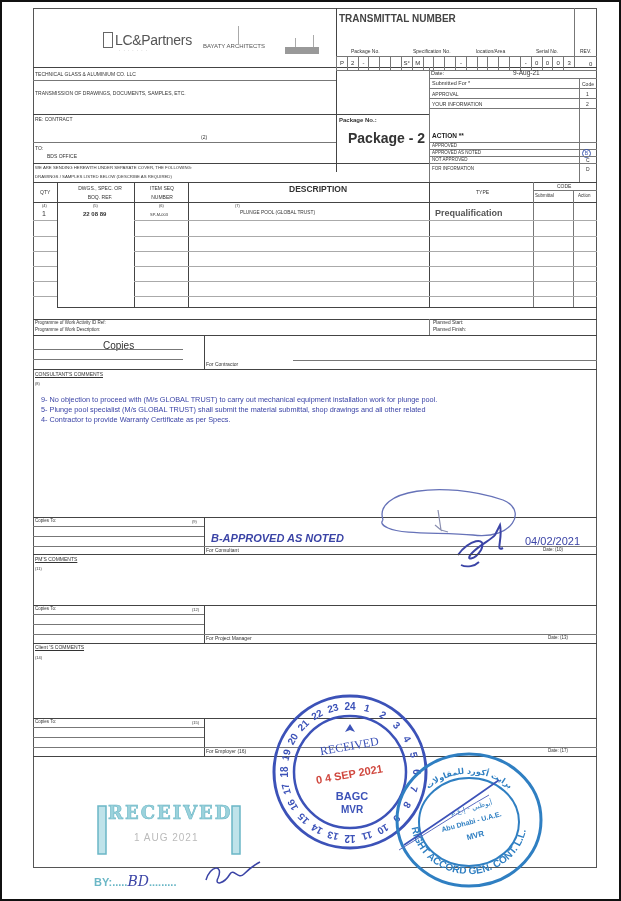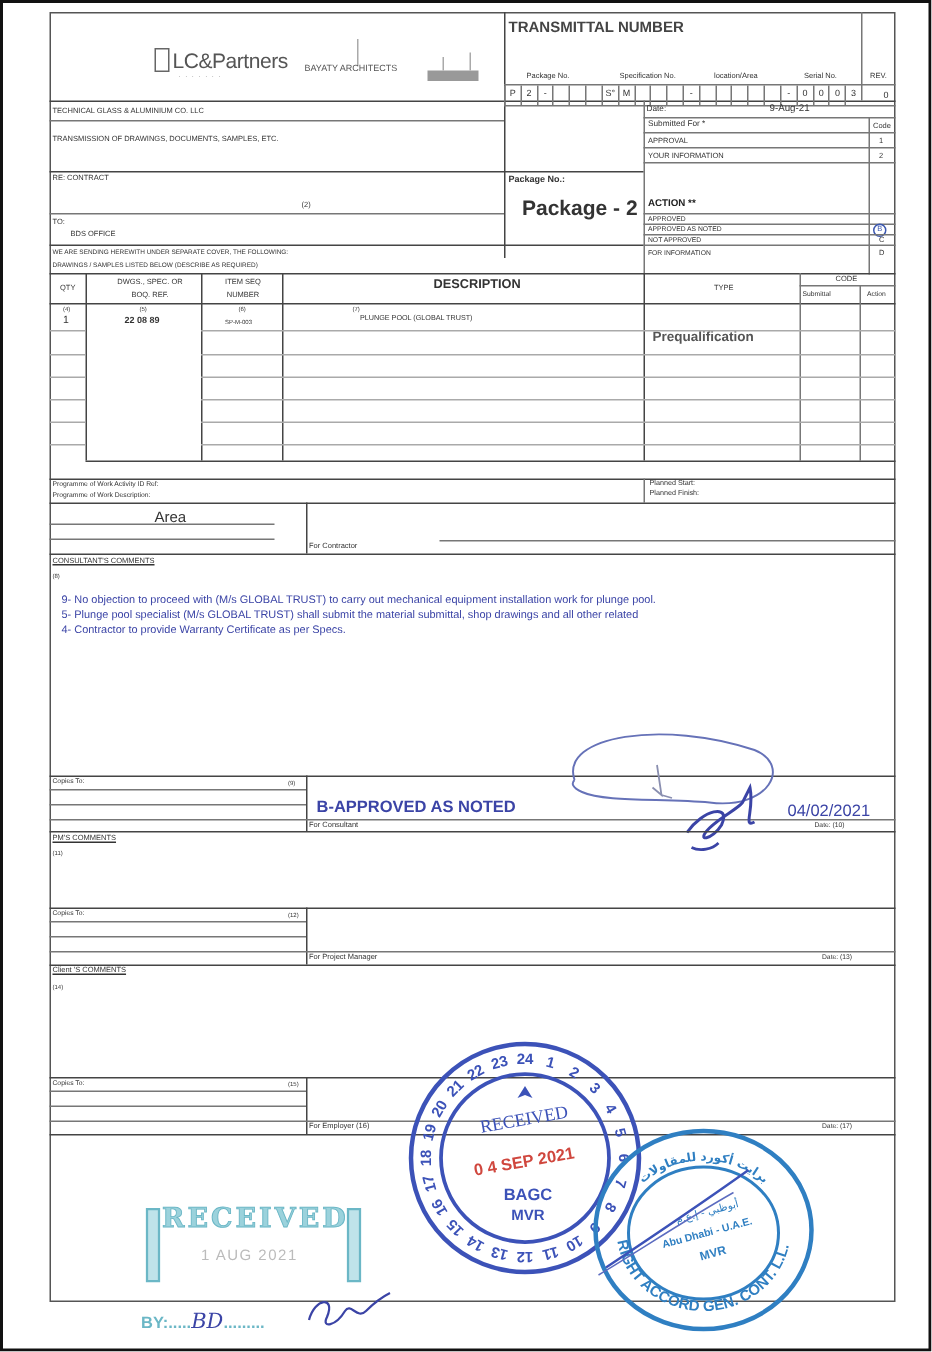--- a/index.html
+++ b/index.html
@@ -17,24 +17,24 @@
   .logo-lc { position: absolute; left: 70px; top: 24px; font-size: 14px; color: #555; letter-spacing: -0.3px; }
   .logo-lc .mark { display:inline-block; width: 10px; height: 16px; border: 1.5px solid #666; margin-right: 2px; vertical-align: -3px; }
   .logo-sub { position: absolute; left: 86px; top: 40px; font-size: 4px; color: #888; letter-spacing: 1px; }
   .logo-bs { position: absolute; left: 170px; top: 35px; font-size: 6px; color: #555; }
   .logo-dc { position: absolute; left: 252px; top: 39px; width: 34px; height: 7px; background: #999; }
   .logo-spire { position: absolute; width: 1px; background: #aaa; }
   .tn-title { position: absolute; left: 306px; top: 5px; font-size: 10px; font-weight: bold; color: #444; }
   .grid-cell { position: absolute; top: 49px; height: 13px; border-left: 1px solid #777; font-size: 6px; color: #333; text-align: center; line-height: 13px; }
   .pkg { position: absolute; left: 315px; top: 122px; font-size: 14px; font-weight: bold; color: #333; }
   .desc-h { position: absolute; left: 256px; top: 176px; font-size: 8.5px; font-weight: bold; color: #333; }
-  .prequal { position: absolute; left: 402px; top: 211px; font-size: 9px; font-weight: bold; color: #555; }
+  .prequal { position: absolute; left: 402px; top: 200px; font-size: 9px; font-weight: bold; color: #555; }
   .notes { position: absolute; left: 70px; top: 332px; font-size: 10px; color: #333; }
   .comments { position: absolute; left: 8px; top: 387px; width: 560px; font-size: 7.3px; line-height: 9.8px; color: #3b44a6; }
-  .approved { position: absolute; left: 178px; top: 524px; font-size: 11px; font-weight: bold; color: #3b44a6; }
+  .approved { position: absolute; left: 178px; top: 524px; font-size: 11px; font-weight: bold; color: #3b44a6; font-style: italic; }
   .date-val { position: absolute; left: 492px; top: 527px; font-size: 11px; color: #3b44a6; }
   .sig { position: absolute; }
   .action-circle { position: absolute; left: 549px; top: 141px; width: 9px; height: 9px; border-radius: 50%; border: 1.4px solid #3b57b0; font-size: 5px; line-height: 6px; text-align: center; color: #3b57b0; }
   .recv-box { position: absolute; left: 92px; top: 800px; width: 150px; height: 56px; }
   .recv-word { position: absolute; left: 6px; top: 0; font-family: "DejaVu Serif", serif; font-size: 18px; color: #9bd2dc; letter-spacing: 2px; font-weight: bold; -webkit-text-stroke: 0.6px #6bb7c6; }
   .recv-date { position: absolute; left: 40px; top: 30px; font-size: 10px; color: #bbb; letter-spacing: 1px; }
   .recv-by { position: absolute; left: 0; top: 71px; font-size: 11px; color: #6bb7c6; font-weight: bold; }
 </style>
 </head>
 <body>
@@ -209,21 +209,21 @@
   <div class="hl thick" style="left:24px;top:299px;width:540px;"></div>
 
   <div class="hl thick" style="left:0;top:311px;width:564px;"></div>
   <div class="t" style="left:2px;top:313px;font-size:4.5px;">Programme of Work Activity ID Ref:</div>
   <div class="t" style="left:2px;top:320px;font-size:4.5px;">Programme of Work Description:</div>
   <div class="vl" style="left:396px;top:311px;height:16px;"></div>
   <div class="t" style="left:400px;top:313px;font-size:4.8px;">Planned Start:</div>
   <div class="t" style="left:400px;top:320px;font-size:4.8px;">Planned Finish:</div>
   <div class="hl thick" style="left:0;top:327px;width:564px;"></div>
   <div class="vl thick" style="left:171px;top:327px;height:34px;"></div>
-  <div class="notes">Area</div>
+  <div class="notes">Copies</div>
   <div class="hl" style="left:0;top:341px;width:150px;"></div>
   <div class="hl" style="left:0;top:351px;width:150px;"></div>
   <div class="hl" style="left:260px;top:352px;width:304px;"></div>
   <div class="t" style="left:173px;top:354px;font-size:5px;">For Contractor</div>
   <div class="hl thick" style="left:0;top:361px;width:564px;"></div>
 
   <div class="t" style="left:2px;top:364px;text-decoration:underline;">CONSULTANT'S COMMENTS</div>
   <div class="t" style="left:2px;top:374px;font-size:4px;">(8)</div>
   <div class="comments">
     <div>9- No objection to proceed with (M/s GLOBAL TRUST) to carry out mechanical equipment installation work for plunge pool.</div>

